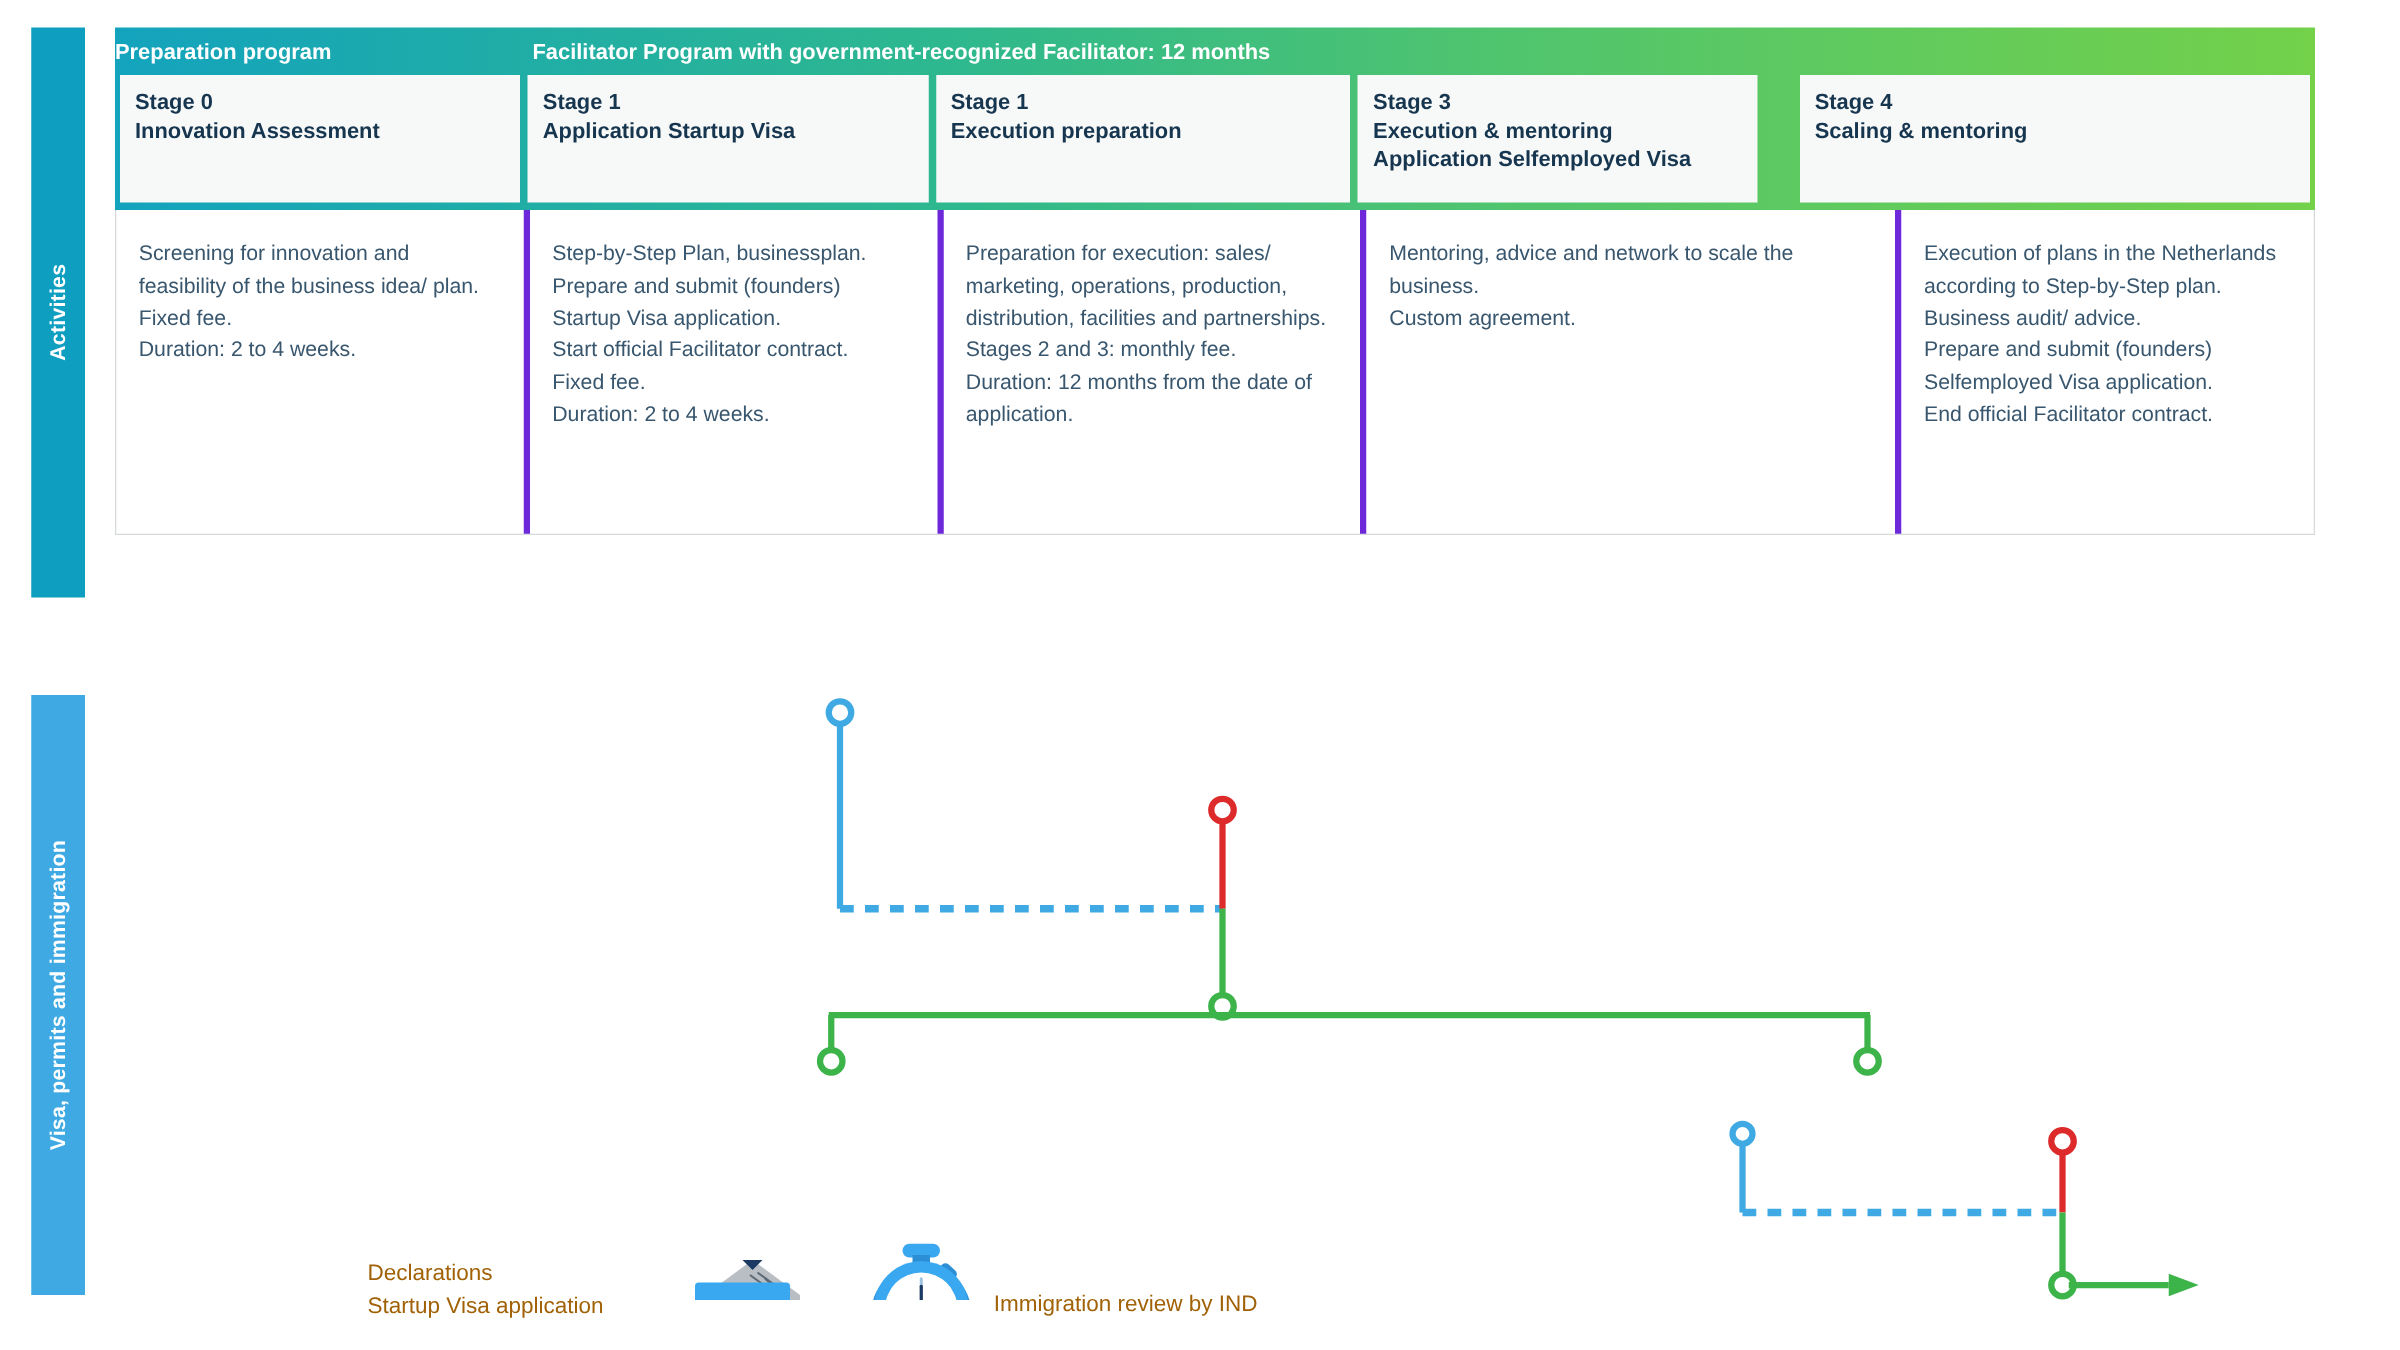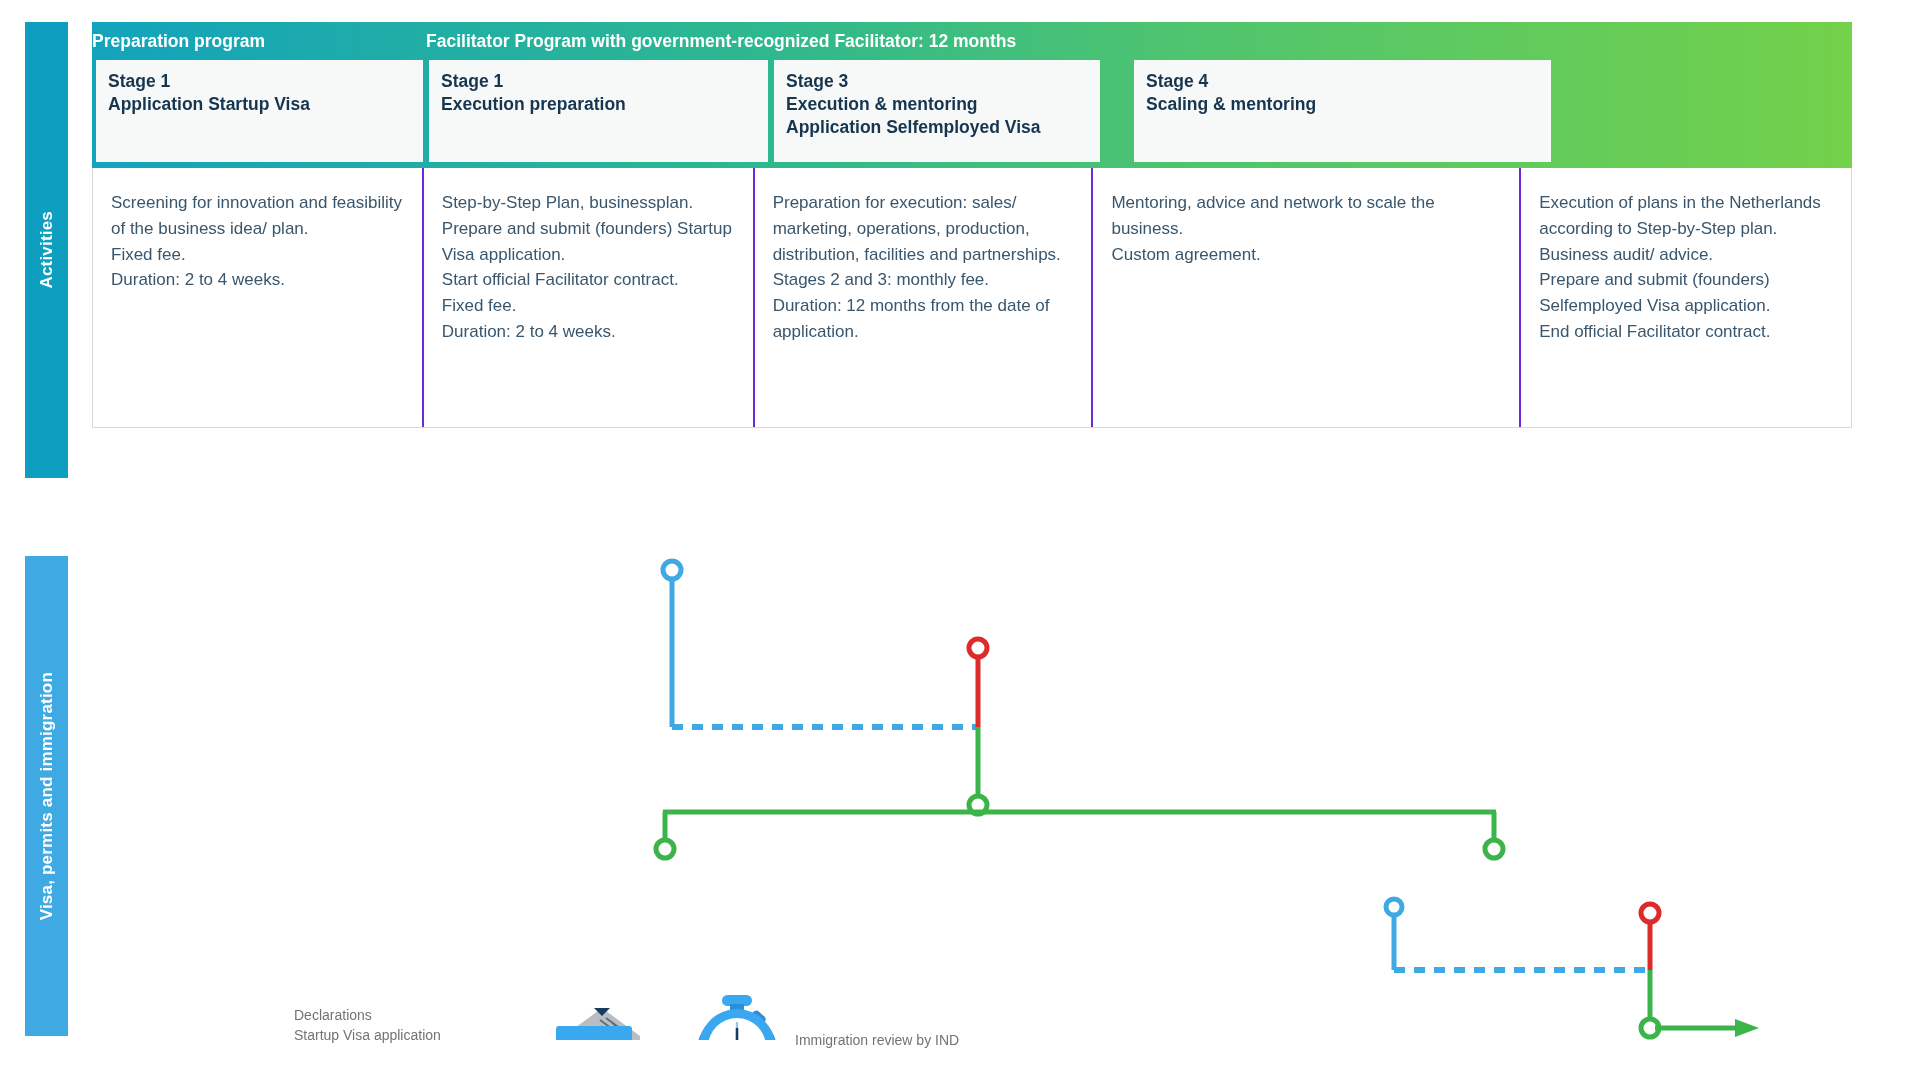--- a/index.html
+++ b/index.html
@@ -68,37 +68,37 @@
   #stage-3 { width: 326px; }
   #stage-4 { width: 417px; margin-left: 28px; }
 
   #detail-row {
     display: flex;
     border: 1px solid #d6d9dc; border-top: none;
     height: 260px; background: #ffffff;
   }
   .detail-cell {
     padding: 22px 18px 0 18px;
-    border-right: 2px solid #6d28d9;
+    border-right: 5px solid #6d28d9;
     font-size: 17px; line-height: 1.52; color: #38566d;
   }
   .detail-cell:last-child { border-right: none; }
   #det-0 { width: 331px; }
   #det-1 { width: 331px; }
   #det-2 { width: 339px; }
   #det-3 { width: 330px; }
   #det-4 { width: 428px; }
   .detail-cell p { margin: 0; }
 
   
   #flow { position: absolute; left: 0; top: 520px; width: 1920px; height: 520px; }
   #flow svg { position: absolute; left: 0; top: 0; }
   .flow-text {
     position: absolute;
-    font-size: 14px; color: #737373; line-height: 1.45;
+    font-size: 18px; color: #a16207; line-height: 1.45;
     white-space: nowrap;
   }
 </style>
 </head>
 <body>
 
 <div id="page">
 
   <div class="side-label" id="side-activities">
     <span>Activities</span>
@@ -108,20 +108,24 @@
   </div>
 
   <div id="table-wrap">
 
     <div id="program-bar">
       <div class="program-cell" id="prog-0">Preparation program</div>
       <div class="program-cell" id="prog-1">Facilitator Program with government-recognized Facilitator: 12 months</div>
     </div>
 
     <div id="stage-bar">
+      <div class="stage-card" id="stage-0">
+        <div>Stage 0</div>
+        <div>Innovation Assessment</div>
+      </div>
       <div class="stage-card" id="stage-1">
         <div>Stage 1</div>
         <div>Application Startup Visa</div>
       </div>
       <div class="stage-card" id="stage-2">
         <div>Stage 1</div>
         <div>Execution preparation</div>
       </div>
       <div class="stage-card" id="stage-3">
         <div>Stage 3</div>

